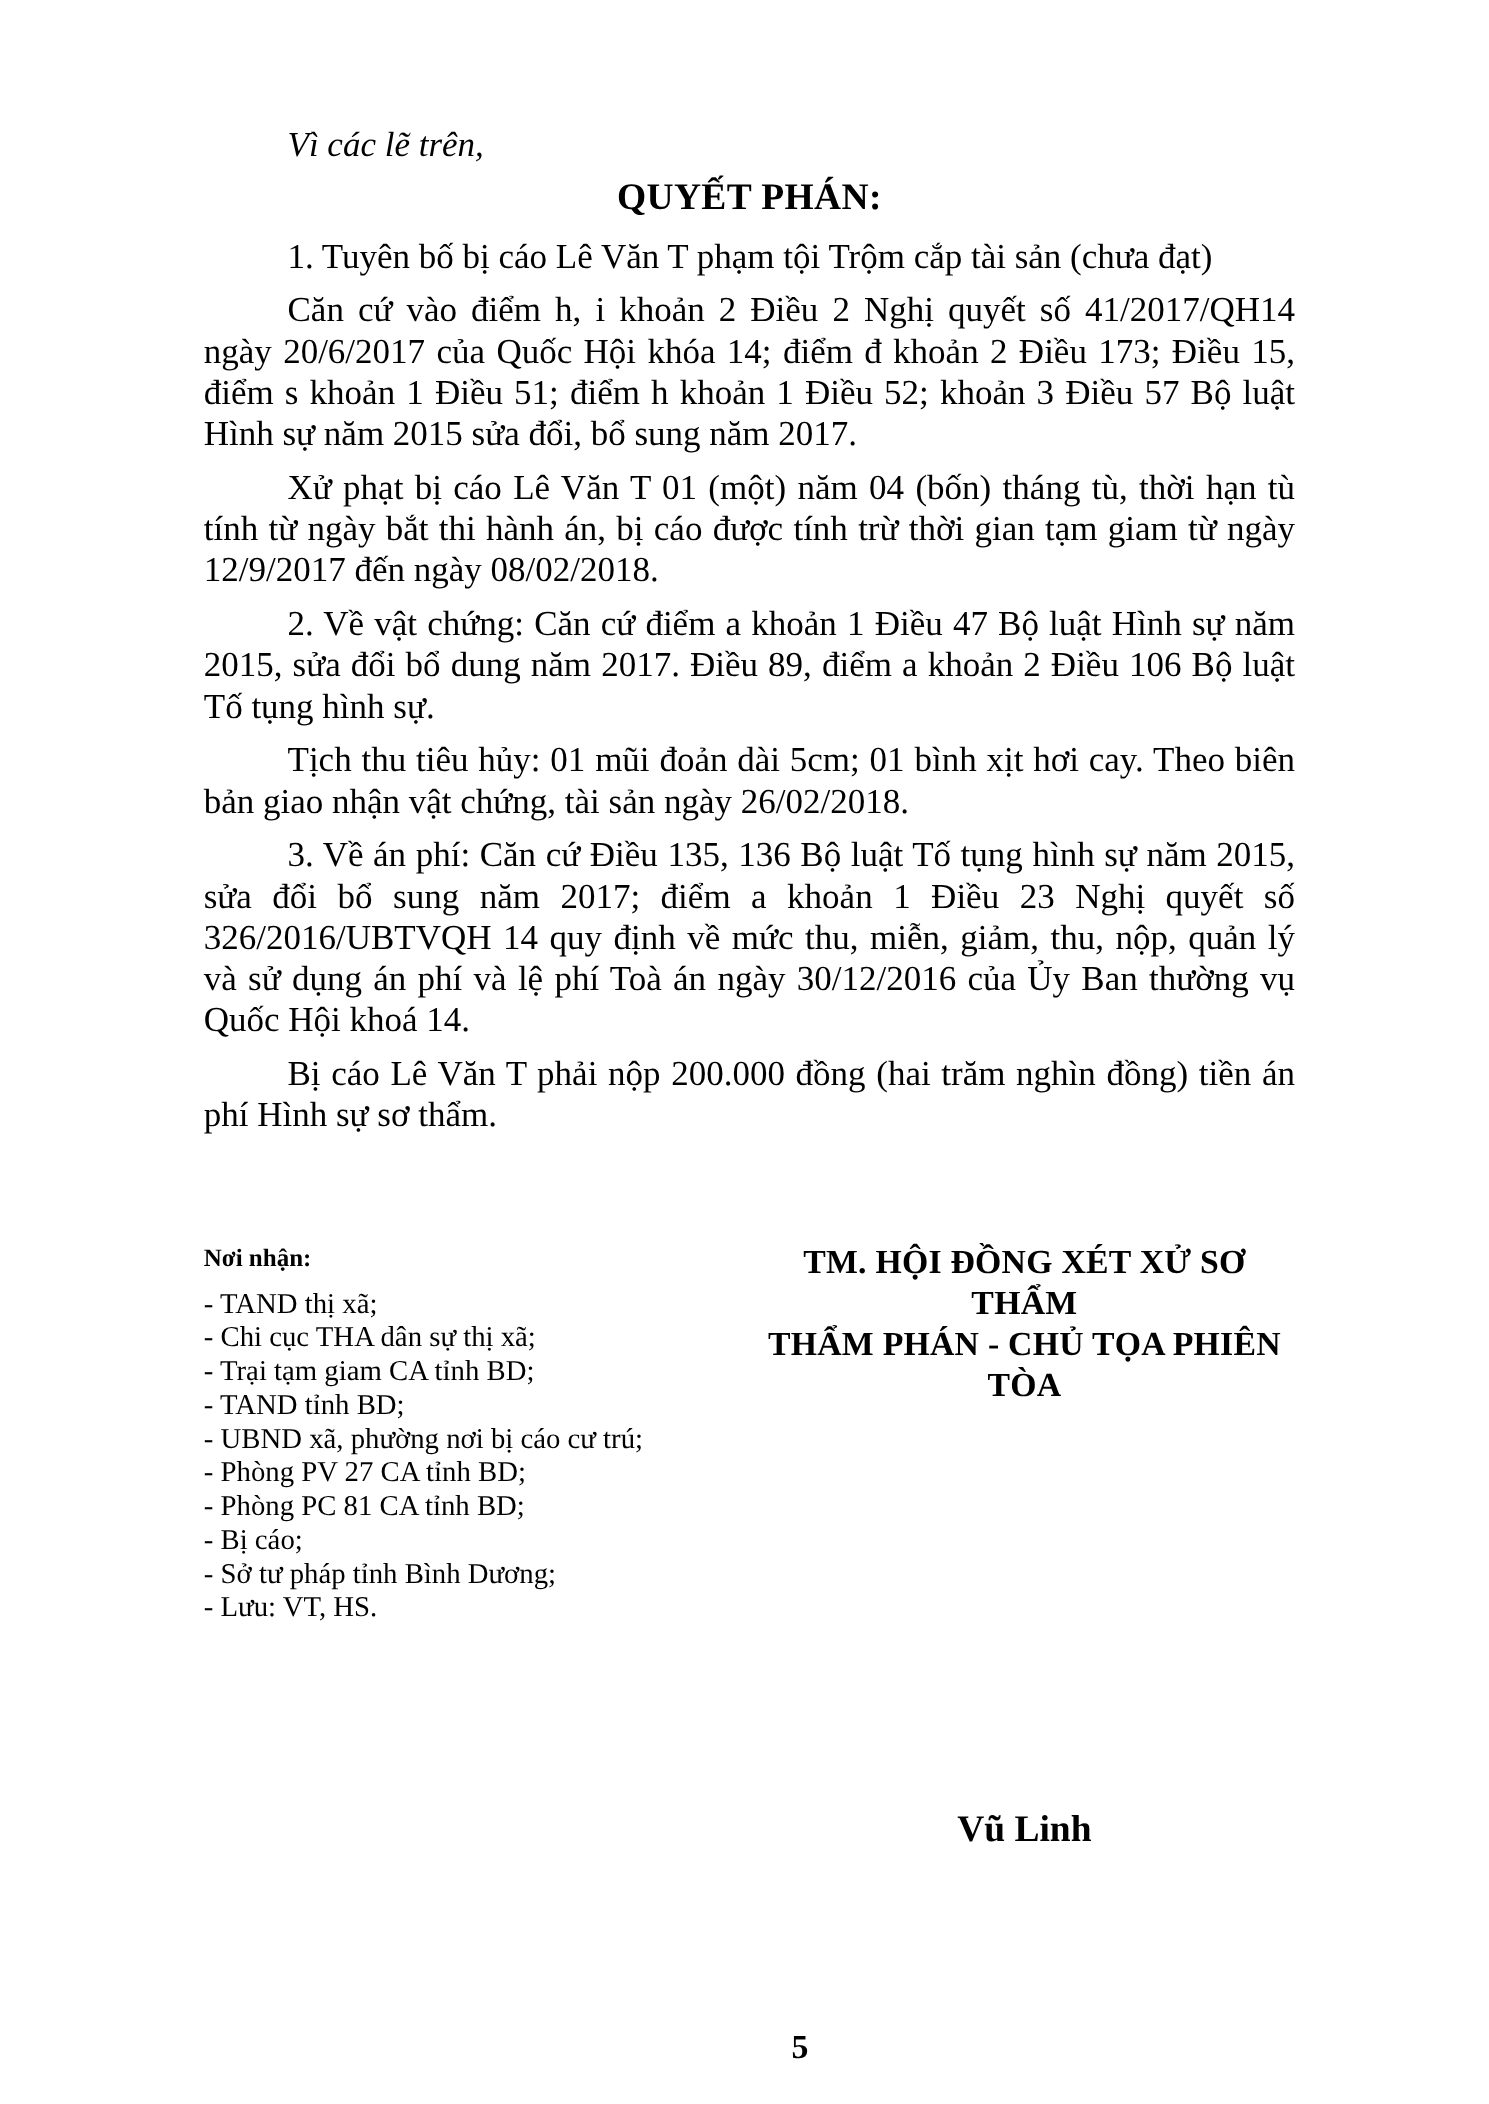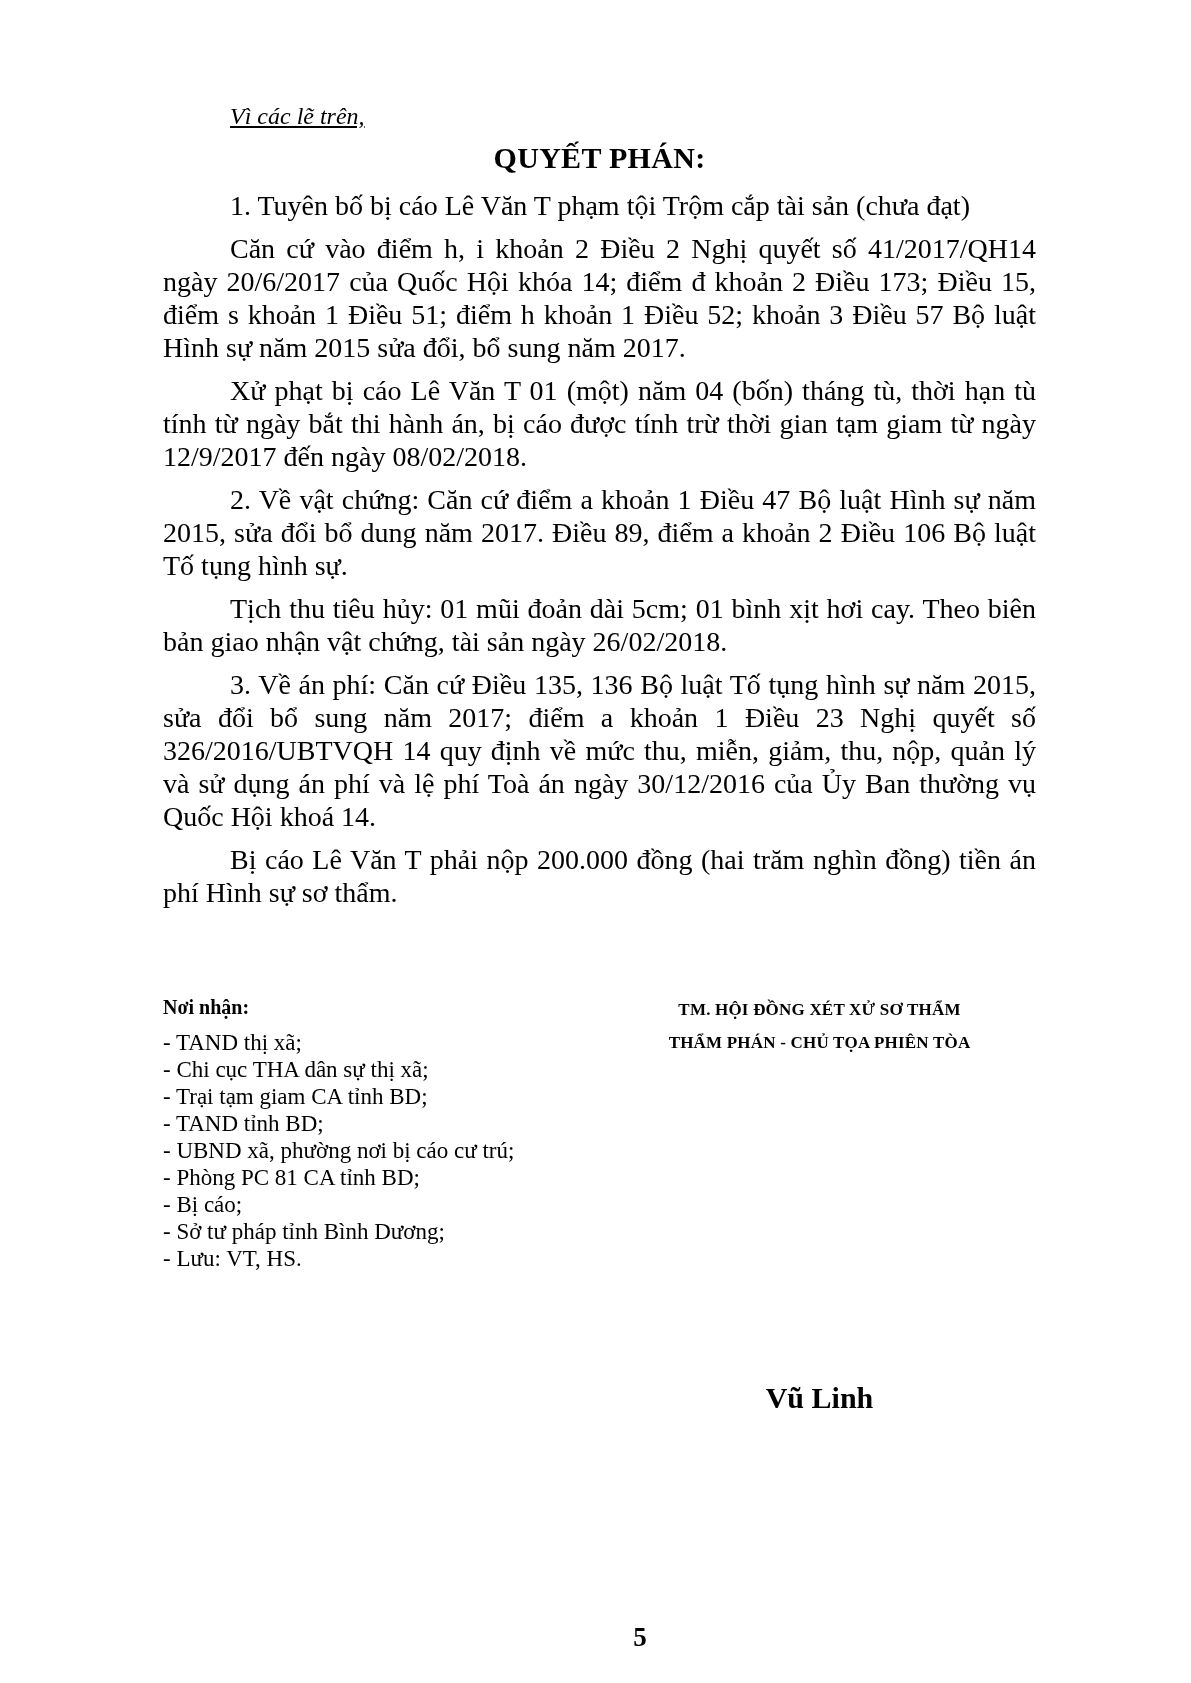--- a/index.html
+++ b/index.html
@@ -20,25 +20,24 @@
     overflow: hidden;
   }
   .content {
     position: absolute;
     left: 163px;
     top: 100px;
     width: 873px;
   }
   .intro {
     font-style: italic;
-    font-size: 24px;
+    font-size: 28px;
     line-height: 33px;
     text-indent: 67px;
     margin: 0 0 8px 0;
-    text-decoration: underline;
   }
   .heading {
     font-size: 30px;
     font-weight: bold;
     text-align: center;
     margin: 0 0 14px 0;
     letter-spacing: 0.3px;
   }
   .para {
     font-size: 28px;
@@ -67,21 +66,21 @@
     margin-bottom: 8px;
   }
   .recipient-item { white-space: nowrap; }
   .signature {
     flex: 1;
     text-align: center;
     font-weight: bold;
     padding-left: 20px;
   }
   .sig-line {
-    font-size: 17px;
+    font-size: 27px;
     line-height: 33px;
     letter-spacing: 0.2px;
   }
   .signer {
     margin-top: 322px;
     font-size: 30px;
   }
   .page-number {
     position: absolute;
     left: 640px;
@@ -110,20 +109,21 @@
   </div>
 
   <div class="footer">
     <div class="recipients">
       <div class="recipients-label">Nơi nhận:</div>
       <div class="recipient-item">- TAND thị xã;</div>
       <div class="recipient-item">- Chi cục THA dân sự thị xã;</div>
       <div class="recipient-item">- Trại tạm giam CA tỉnh BD;</div>
       <div class="recipient-item">- TAND tỉnh BD;</div>
       <div class="recipient-item">- UBND xã, phường nơi bị cáo cư trú;</div>
+      <div class="recipient-item">- Phòng PV 27 CA tỉnh BD;</div>
       <div class="recipient-item">- Phòng PC 81 CA tỉnh BD;</div>
       <div class="recipient-item">- Bị cáo;</div>
       <div class="recipient-item">- Sở tư pháp tỉnh Bình Dương;</div>
       <div class="recipient-item">- Lưu: VT, HS.</div>
     </div>
 
     <div class="signature">
       <div class="sig-line">TM. HỘI ĐỒNG XÉT XỬ SƠ THẨM</div>
       <div class="sig-line">THẨM PHÁN - CHỦ TỌA PHIÊN TÒA</div>
       <div class="signer">Vũ Linh</div>

